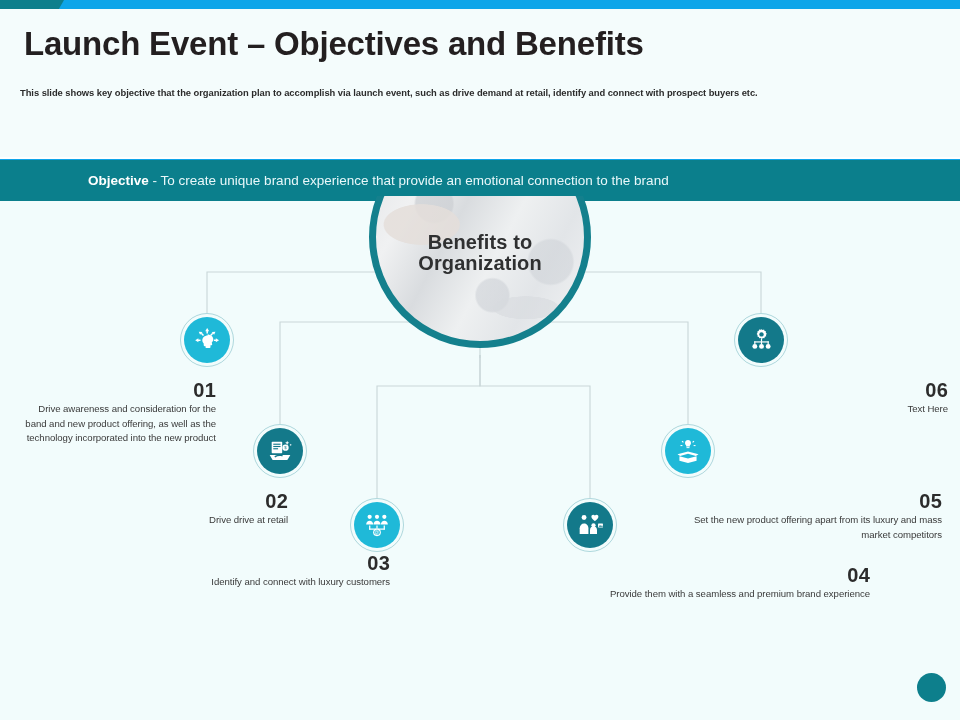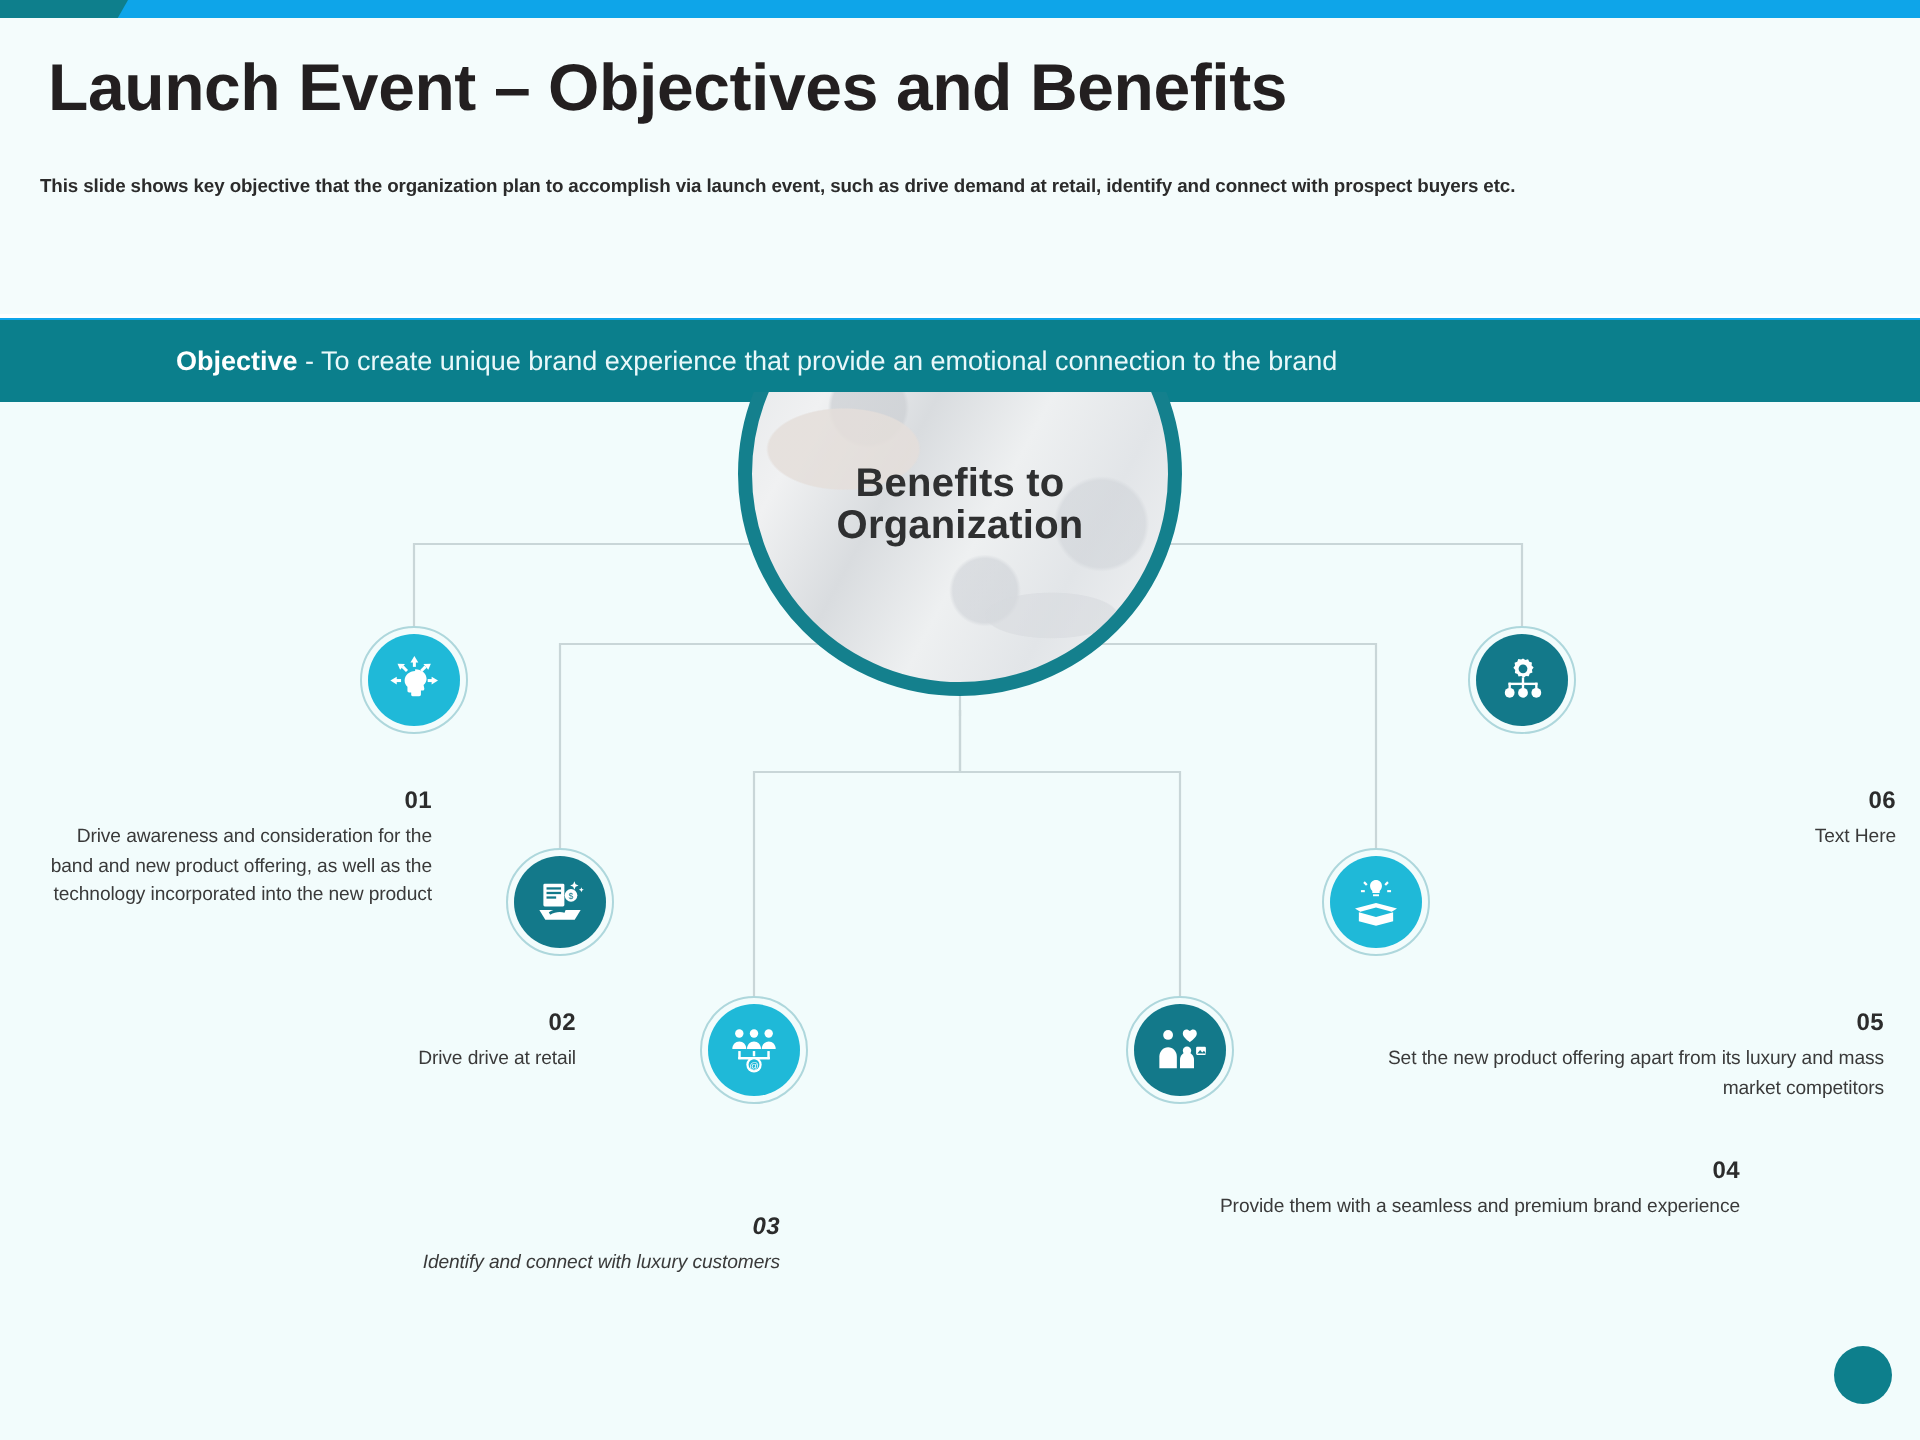--- a/index.html
+++ b/index.html
@@ -162,26 +162,25 @@
     align-items: center;
     justify-content: center;
   }
   .node-disc.light { background: #1fb9d8; }
   .node-disc.dark  { background: #13798a; }
   .node-disc svg { display: block; }
 
   
   .caption { position: absolute; }
   .caption .num {
-    font-size: 12px;
+    font-size: 20px;
     font-weight: 700;
     color: #2c2c2c;
     line-height: 19px;
     letter-spacing: 0.2px;
-    margin-top: 10px;
   }
   .caption .desc {
     font-size: 9.6px;
     color: #3a3a3a;
     line-height: 14.5px;
     letter-spacing: -0.05px;
     margin-top: 2px;
   }
   .align-right { text-align: right; }
   .align-left  { text-align: right; }
@@ -303,21 +302,21 @@
           <rect x="15.3" y="16.6" width="1.4" height="3"></rect>
           <rect x="23.6" y="16.6" width="1.4" height="4.6"></rect>
           <rect x="7" y="20" width="18" height="1.4"></rect>
           <circle cx="16" cy="24.4" r="4.4"></circle>
           <circle cx="16" cy="24.4" r="3.1" fill="#1fb9d8"></circle>
           <text x="16" y="26.6" font-size="5.4" text-anchor="middle" fill="#ffffff" font-family="Liberation Sans, sans-serif">@</text>
         </g>
       </svg>
     </div>
   </div>
-  <div class="caption align-right" style="left:205px; top:594px; width:185px;font-style:italic;">
+  <div class="caption align-right" style="left:205px; top:554px; width:185px;">
     <div class="num">03</div>
     <div class="desc">Identify and connect with luxury customers</div>
   </div>
 
   <div class="node" style="left:563px; top:498px;">
     <div class="node-ring"></div>
     <div class="node-disc dark">
       <svg width="28" height="28" viewBox="0 0 32 32">
         <g fill="#ffffff">
           <circle cx="9.2" cy="7.4" r="2.8"></circle>

